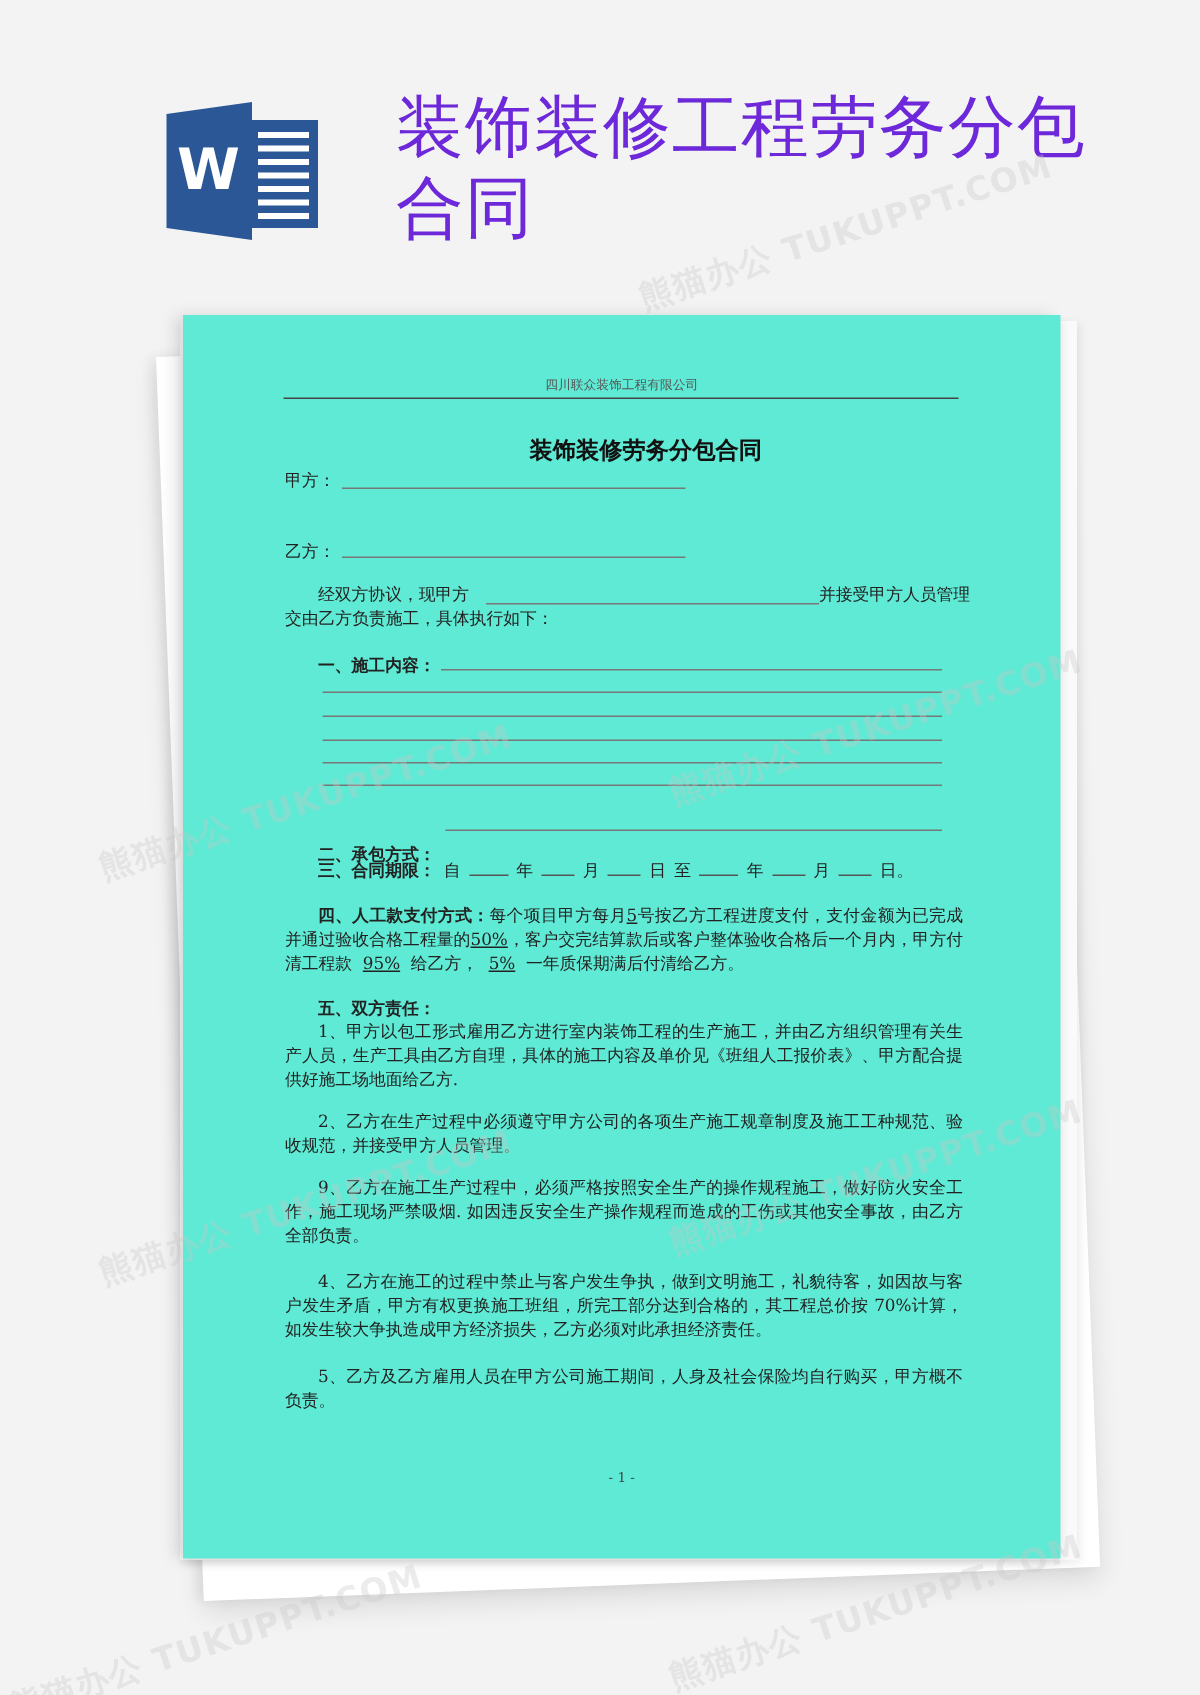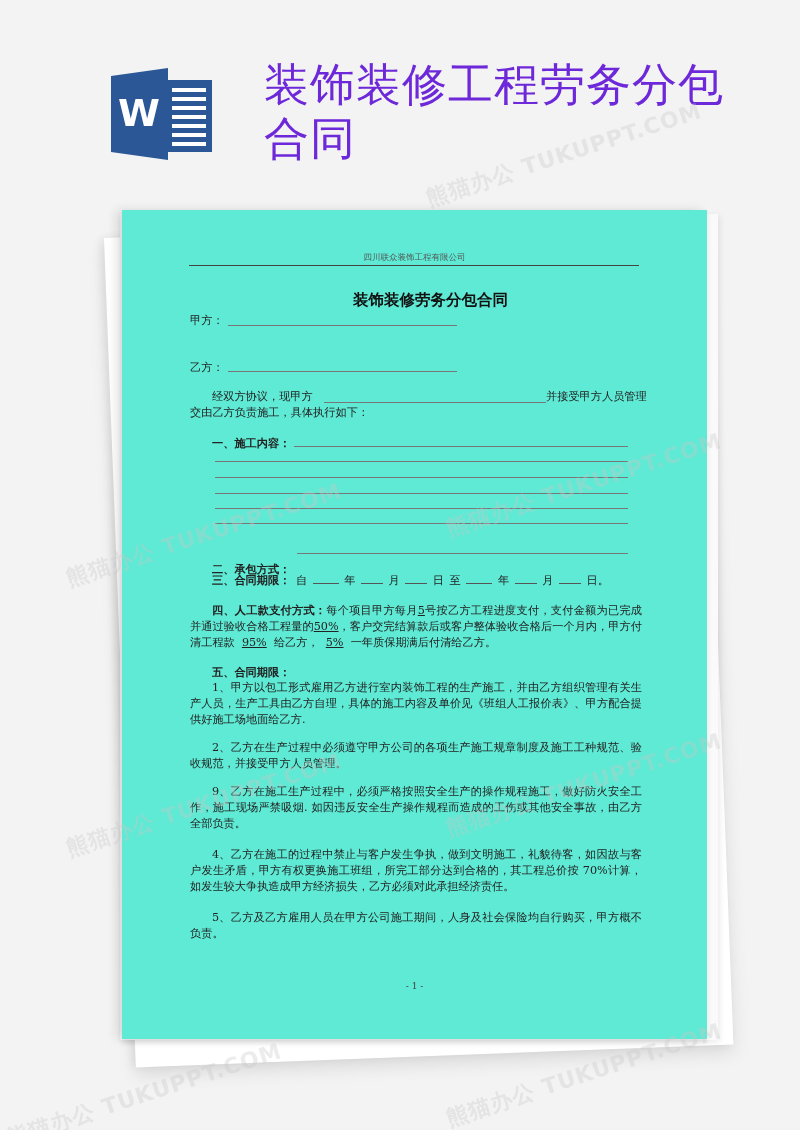--- a/index.html
+++ b/index.html
@@ -128,21 +128,21 @@
     <span class="blank" style="width:22px"></span>
     <span>月</span>
     <span class="blank" style="width:22px"></span>
     <span>日。</span>
   </div>
 
   <div class="para indent" style="top:392px;">
     <span class="bold">四、人工款支付方式：</span><span>每个项目甲方每月</span><span class="u">5</span><span>号按乙方工程进度支付，支付金额为已完成并通过验收合格工程量的</span><span class="u">50%</span><span>，客户交完结算款后或客户整体验收合格后一个月内，甲方付清工程款</span> <span class="u">95%</span> <span>给乙方，</span> <span class="u">5%</span> <span>一年质保期满后付清给乙方。</span>
   </div>
 
-  <div class="p-abs bold" style="left:90px; top:454px;">五、合同期限：</div>
+  <div class="p-abs bold" style="left:90px; top:454px;">五、双方责任：</div>
   <div class="para indent" style="top:470px;">1、甲方以包工形式雇用乙方进行室内装饰工程的生产施工，并由乙方组织管理有关生产人员，生产工具由乙方自理，具体的施工内容及单价见《班组人工报价表》、甲方配合提供好施工场地面给乙方.</div>
   <div class="para indent" style="top:530px;">2、乙方在生产过程中必须遵守甲方公司的各项生产施工规章制度及施工工种规范、验收规范，并接受甲方人员管理。</div>
   <div class="para indent" style="top:574px;">9、乙方在施工生产过程中，必须严格按照安全生产的操作规程施工，做好防火安全工作，施工现场严禁吸烟. 如因违反安全生产操作规程而造成的工伤或其他安全事故，由乙方全部负责。</div>
   <div class="para indent" style="top:637px;">4、乙方在施工的过程中禁止与客户发生争执，做到文明施工，礼貌待客，如因故与客户发生矛盾，甲方有权更换施工班组，所完工部分达到合格的，其工程总价按 70%计算，如发生较大争执造成甲方经济损失，乙方必须对此承担经济责任。</div>
   <div class="para indent" style="top:700px;">5、乙方及乙方雇用人员在甲方公司施工期间，人身及社会保险均自行购买，甲方概不负责。</div>
 
   <div class="page-num">- 1 -</div>
 </div>
 
 <div class="wm" style="left:420px; top:140px;">熊猫办公 TUKUPPT.COM</div>

